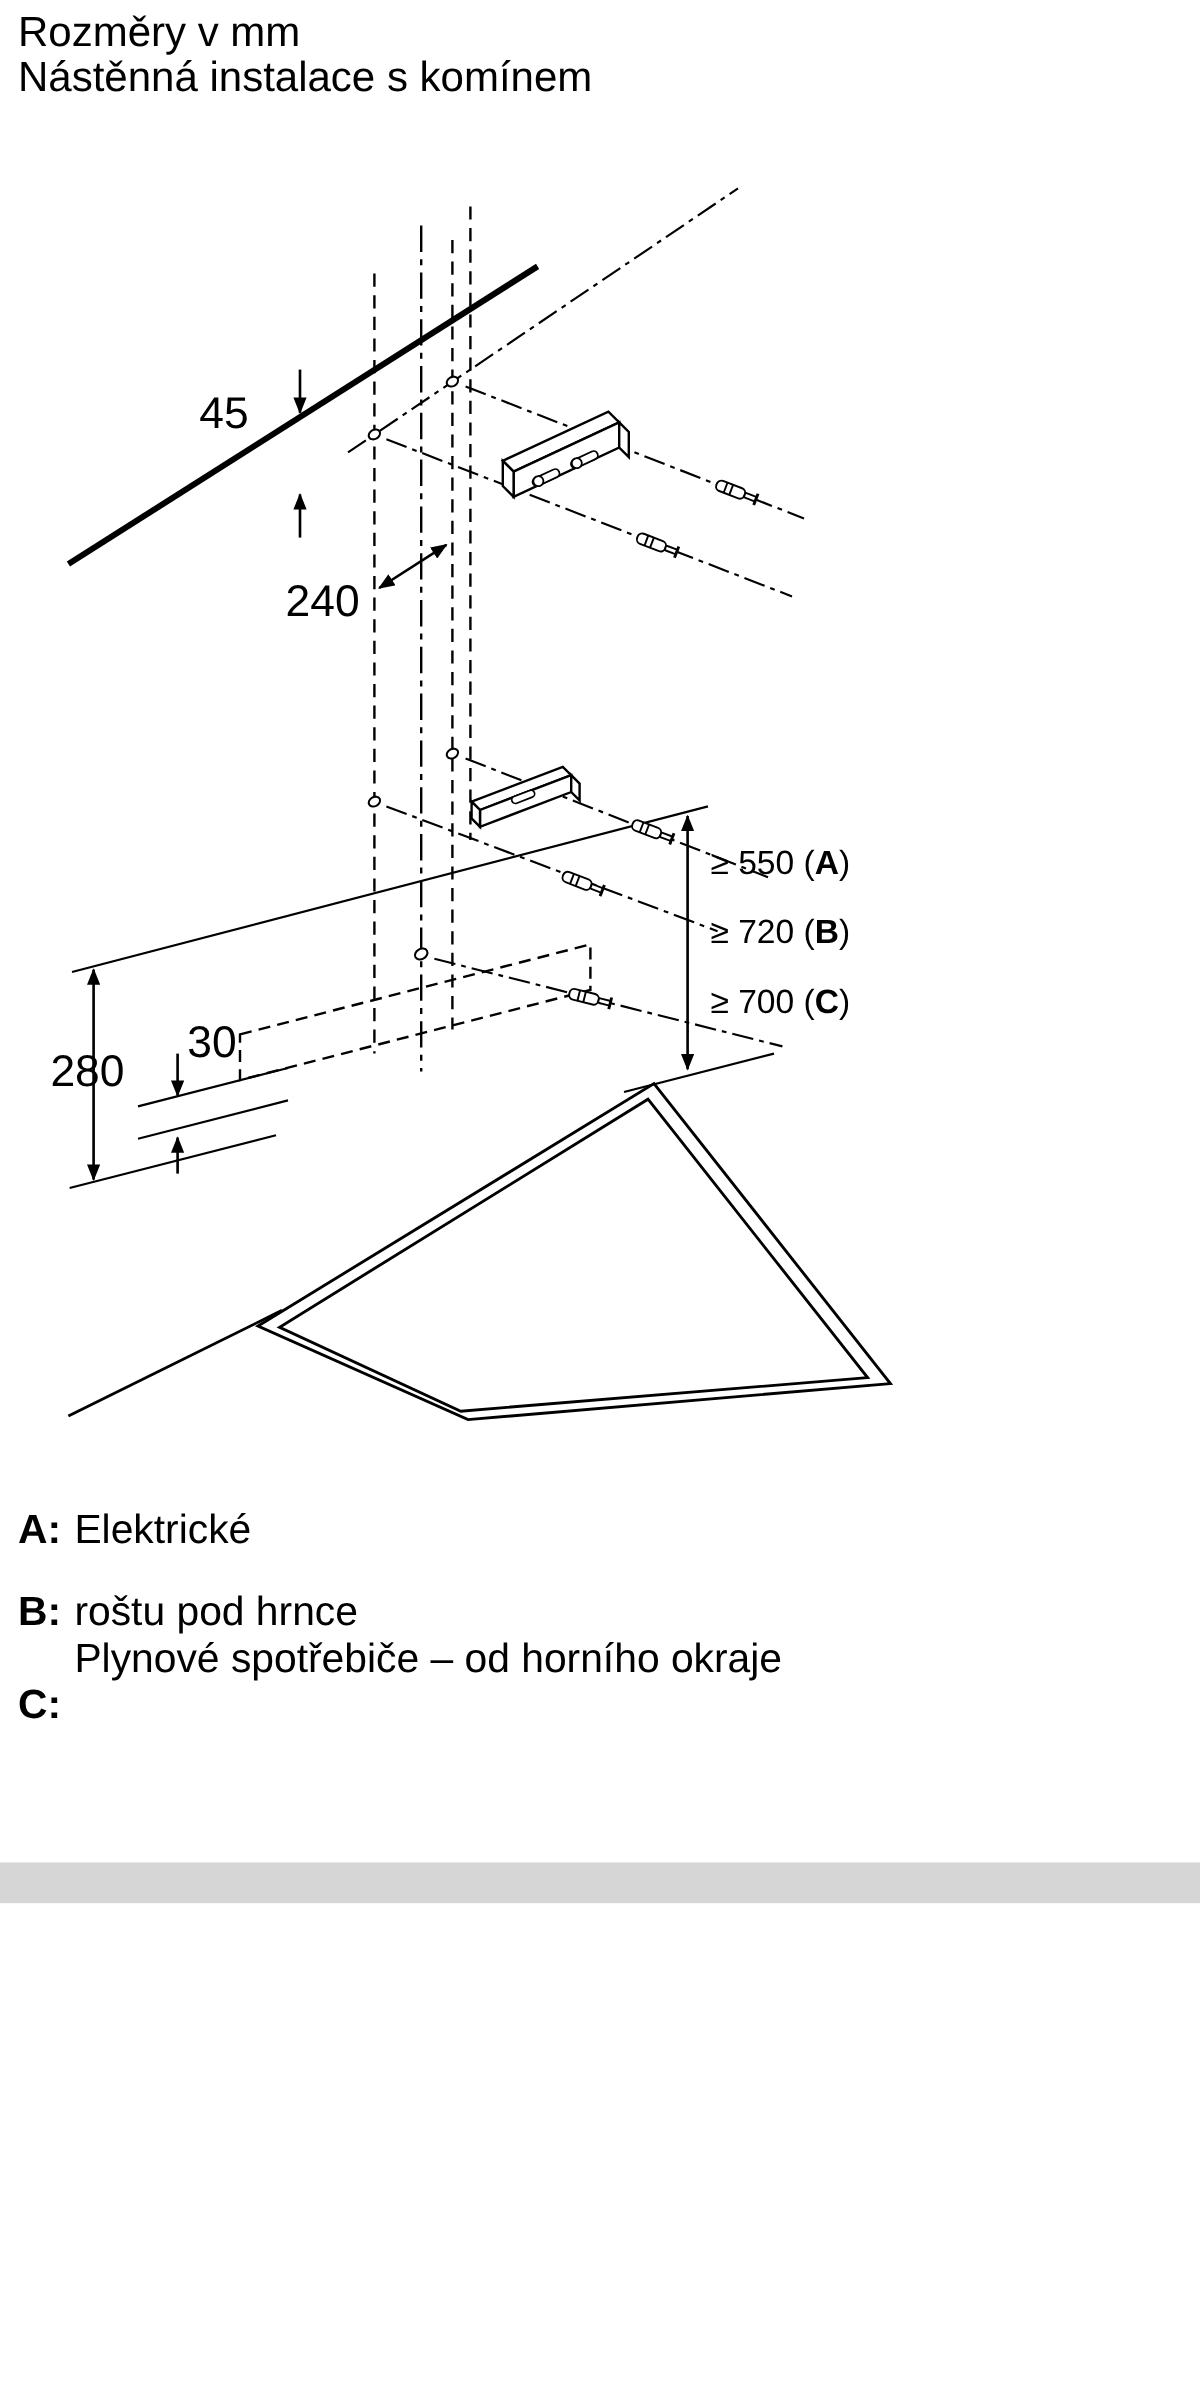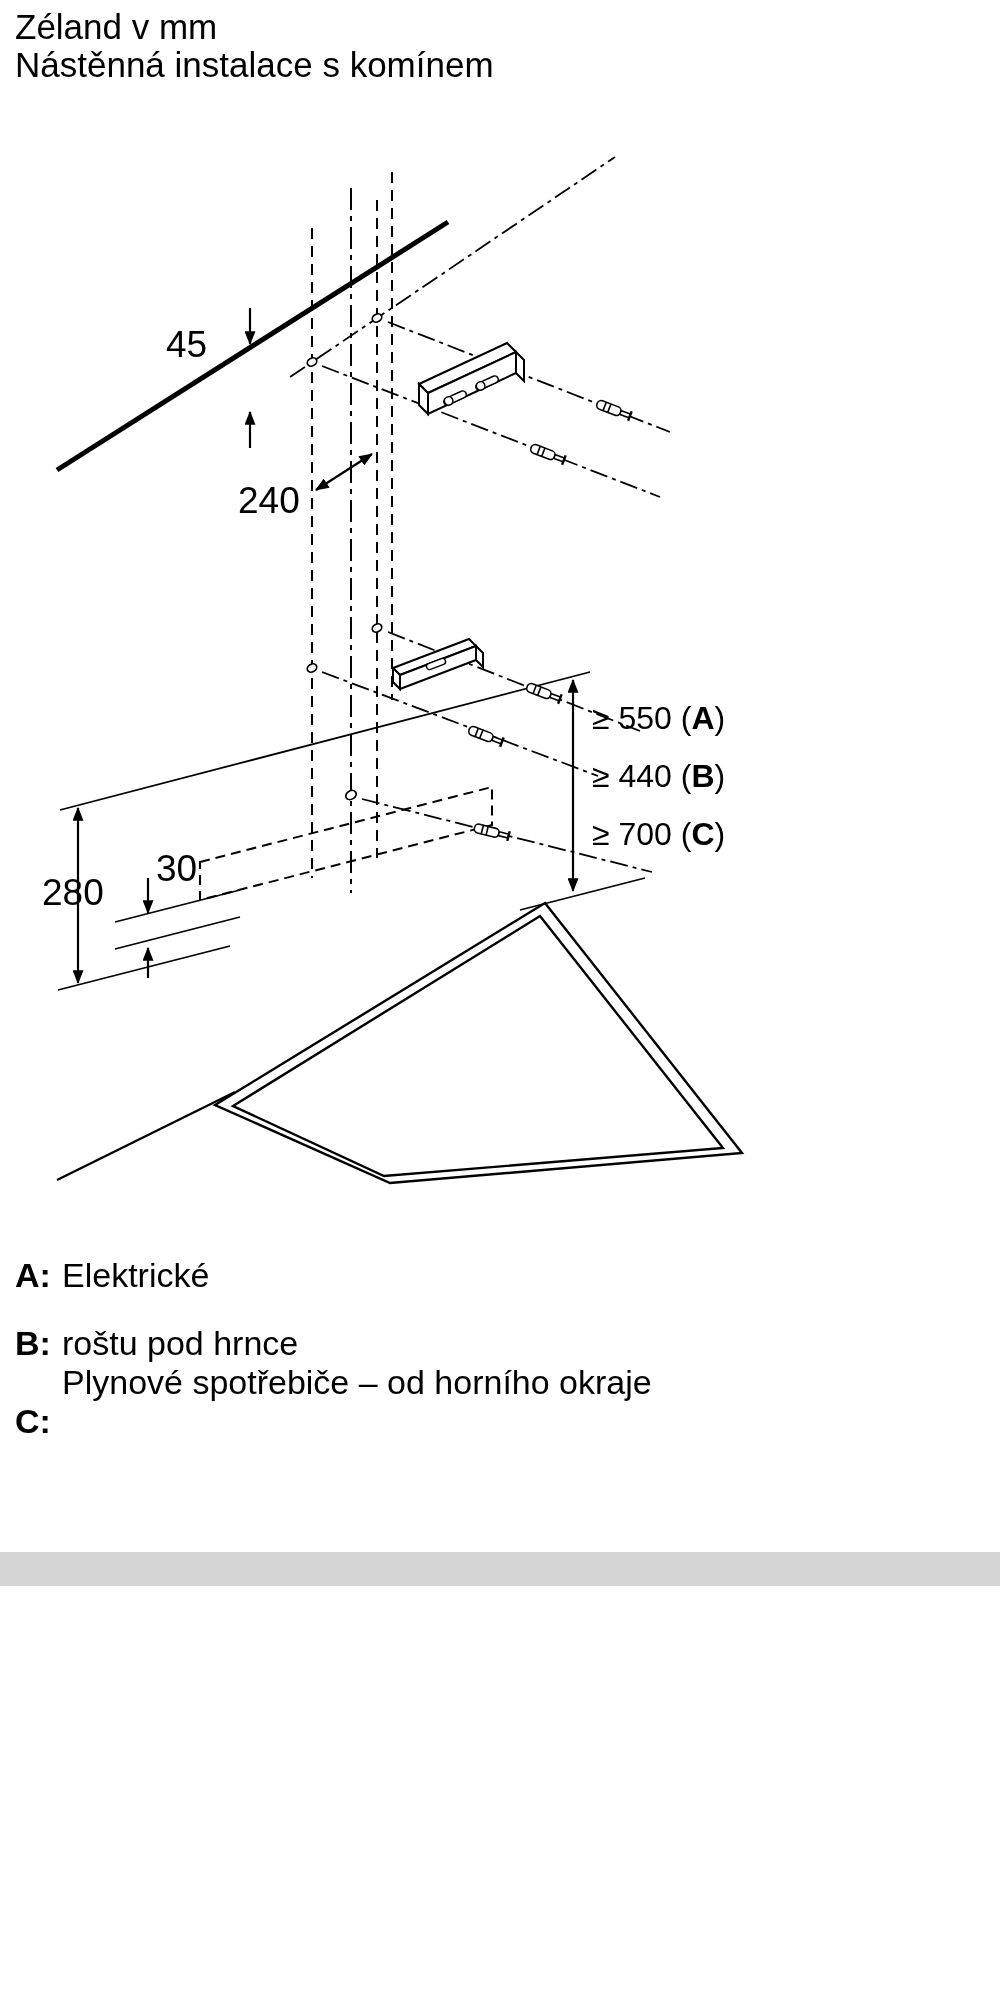--- a/index.html
+++ b/index.html
@@ -4,21 +4,21 @@
 <style>
   html,body{margin:0;padding:0}
   body{
     width:1000px;height:2000px;position:relative;background:#ffffff;
     font-family:"Liberation Sans",sans-serif;color:#000;overflow:hidden;
   }
   .abs{position:absolute}
   .title1{left:15px;top:8px;font-size:35px;line-height:38px}
   .title2{left:15px;top:46px;font-size:35px;line-height:38px;font-weight:normal}
   .dim-label{font-size:37px;line-height:37px;white-space:nowrap}
-  .dim-line{font-size:32px;line-height:37px;white-space:nowrap}
+  .dim-line{font-size:28px;line-height:37px;white-space:nowrap}
   .dim-line .b{font-weight:bold}
   .legend-row{display:flex;font-size:34px;line-height:39px;left:15px}
   .legend-key{font-weight:bold;width:47px;flex:none}
   .legend-text span{display:block}
   .footer-bar{left:0;top:1552px;width:1000px;height:34px;background:#d6d6d6}
   svg{position:absolute;left:0;top:0}
   .ln{stroke:#000;fill:none}
 </style>
 </head>
 <body>
@@ -114,33 +114,33 @@
     <path d="M148,978 L148,948" marker-end="url(#ah)"></path>
   </g>
 
   <g class="ln" stroke-width="2.4">
     <path d="M545,903 L742,1153 L390,1183 L215,1105 Z"></path>
     <path d="M540,916 L723,1148 L384,1176 L233,1106 Z"></path>
     <path d="M57,1180 L235,1092"></path>
   </g>
 </svg>
 
-<div class="abs title1">Zéland v mm</div>
+<div class="abs title1">Rozměry v mm</div>
 <div class="abs title2">Nástěnná instalace s komínem</div>
 
 <div class="abs dim-label" style="left:166px;top:326px">45</div>
 <div class="abs dim-label" style="left:238px;top:482px">240</div>
 <div class="abs dim-label" style="left:42px;top:874px">280</div>
 <div class="abs dim-label" style="left:156px;top:850px">30</div>
 
 <div class="abs dim-line" style="left:592px;top:700px">
   <span>≥ 550 (</span><span class="b">A</span><span>)</span>
 </div>
 <div class="abs dim-line" style="left:592px;top:758px">
-  <span>≥ 440 (</span><span class="b">B</span><span>)</span>
+  <span>≥ 720 (</span><span class="b">B</span><span>)</span>
 </div>
 <div class="abs dim-line" style="left:592px;top:816px">
   <span>≥ 700 (</span><span class="b">C</span><span>)</span>
 </div>
 
 <div class="abs legend-row" style="top:1256px">
   <span class="legend-key">A:</span>
   <span class="legend-text">
     <span>Elektrické</span>
     <span></span>

